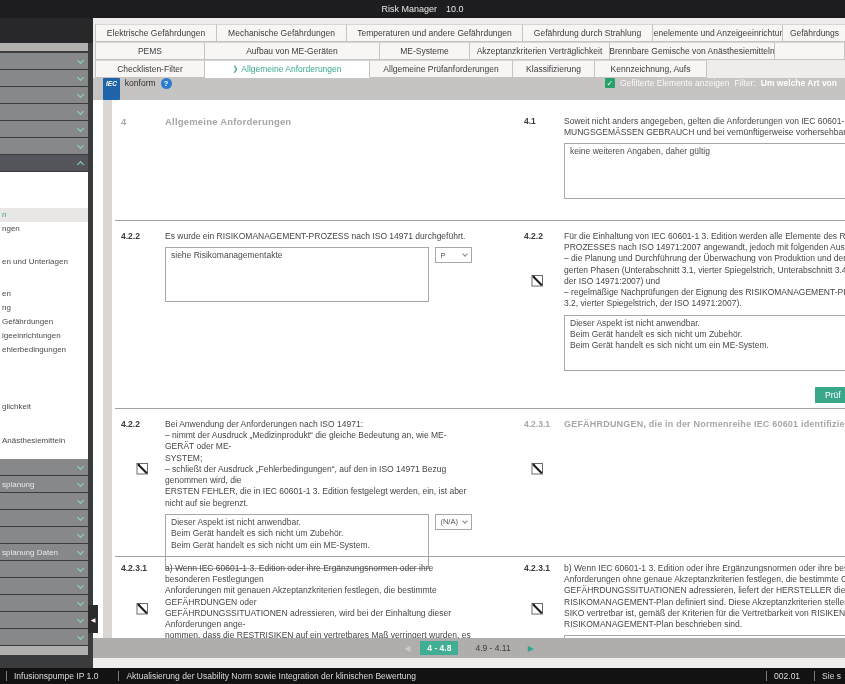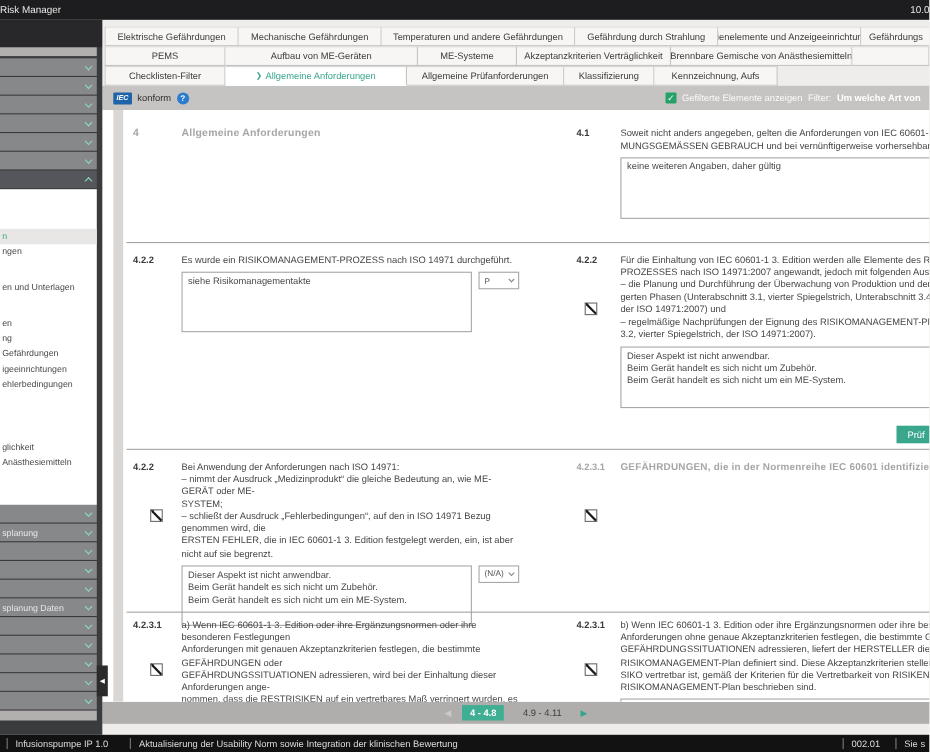--- a/index.html
+++ b/index.html
@@ -1,21 +1,21 @@
 <!DOCTYPE html>
 <html><head>
 <meta charset="utf-8">
 <style>
   * { margin:0; padding:0; box-sizing:border-box; }
   html,body { width:845px; height:684px; overflow:hidden; background:#efedeb;
     font-family:"Liberation Sans", sans-serif; position:relative; }
 
   
   .titlebar { position:absolute; top:0; left:0; width:845px; height:18px; background:#1d1d1f;
-    color:#e8e8e8; font-size:9px; display:flex; align-items:center; justify-content:space-between; gap:9px; z-index:6; }
+    color:#e8e8e8; font-size:9px; display:flex; align-items:center; justify-content:center; gap:9px; z-index:6; }
 
   
   .statusbar { position:absolute; bottom:0; left:0; width:845px; height:16px; background:#121212;
     color:#dcdcdc; font-size:8.5px; display:flex; align-items:center; padding:0 4px 0 6px; z-index:6; }
   .sb-item { border-left:1px solid #7a7a7a; padding-left:7px; white-space:nowrap; }
   .sb-item + .sb-item { margin-left:20px; }
   .sb-right { margin-left:auto; display:flex; }
   .sb-right .sb-item + .sb-item { margin-left:14px; }
 
   
@@ -40,21 +40,21 @@
 
   .tabs { padding:6px 0 0 2px; }
   .tabrow { display:flex; height:18px; overflow:hidden; }
   .tab { border:1px solid #c6c4c2; border-left:none; border-top-color:#d8d6d4; background:#f8f6f5;
     display:flex; align-items:center; justify-content:center; gap:3px; font-size:8.5px; color:#3c3c3c;
     white-space:nowrap; overflow:hidden; flex-shrink:0; }
   .tab:first-child { border-left:1px solid #c6c4c2; }
   .tab.active { background:#ffffff; color:#3aa78e; border-bottom-color:#ffffff; }
   .tab-arrow { font-size:7px; color:#3aa78e; }
 
-  .toolbar { height:22px; background:#c6c4c2; display:flex; align-items:center; gap:5px;
+  .toolbar { height:22px; background:#c6c4c2; display:flex; gap:5px;
     padding:0 8px 0 10px; font-size:8.5px; color:#2f2f2f; }
   .iec-badge { background:#1f63a8; color:#fff; font-size:6.5px; font-weight:bold; font-style:italic;
     padding:2px 3px; border-radius:1px; }
   .help-icon { width:11px; height:11px; border-radius:50%; background:#2b7bd0; color:#fff; font-size:7.5px;
     font-weight:bold; display:flex; align-items:center; justify-content:center; }
   .tb-spacer { flex:1; }
   .checkbox { width:10px; height:10px; background:#25a169; color:#fff; font-size:8px; border-radius:1px;
     display:flex; align-items:center; justify-content:center; }
   .tb-light { color:#fafaf8; }
   .tb-bold { color:#ffffff; font-weight:bold; white-space:nowrap; }
@@ -146,21 +146,21 @@
     <ul id="sb-nav-items" style="list-style:none">
         <li class="nav-item active">n</li>
         <li class="nav-item">ngen</li>
         <li class="nav-item" style="margin-top: 19px;">en und Unterlagen</li>
         <li class="nav-item" style="margin-top: 18px;">en</li>
         <li class="nav-item">ng</li>
         <li class="nav-item">Gefährdungen</li>
         <li class="nav-item">igeeinrichtungen</li>
         <li class="nav-item">ehlerbedingungen</li>
         <li class="nav-item" style="margin-top: 43px;">glichkeit</li>
-        <li class="nav-item" style="margin-top: 0;">Anästhesiemitteln</li>
+        <li class="nav-item" style="margin-top: 20px;">Anästhesiemitteln</li>
       </ul>
   </div>
   <div id="sb-bottom-rows">
       <div class="srow">
         <span class="slabel"></span>
         <span class="chev"></span>
       </div>
       <div class="srow">
         <span class="slabel">splanung</span>
         <span class="chev"></span>

